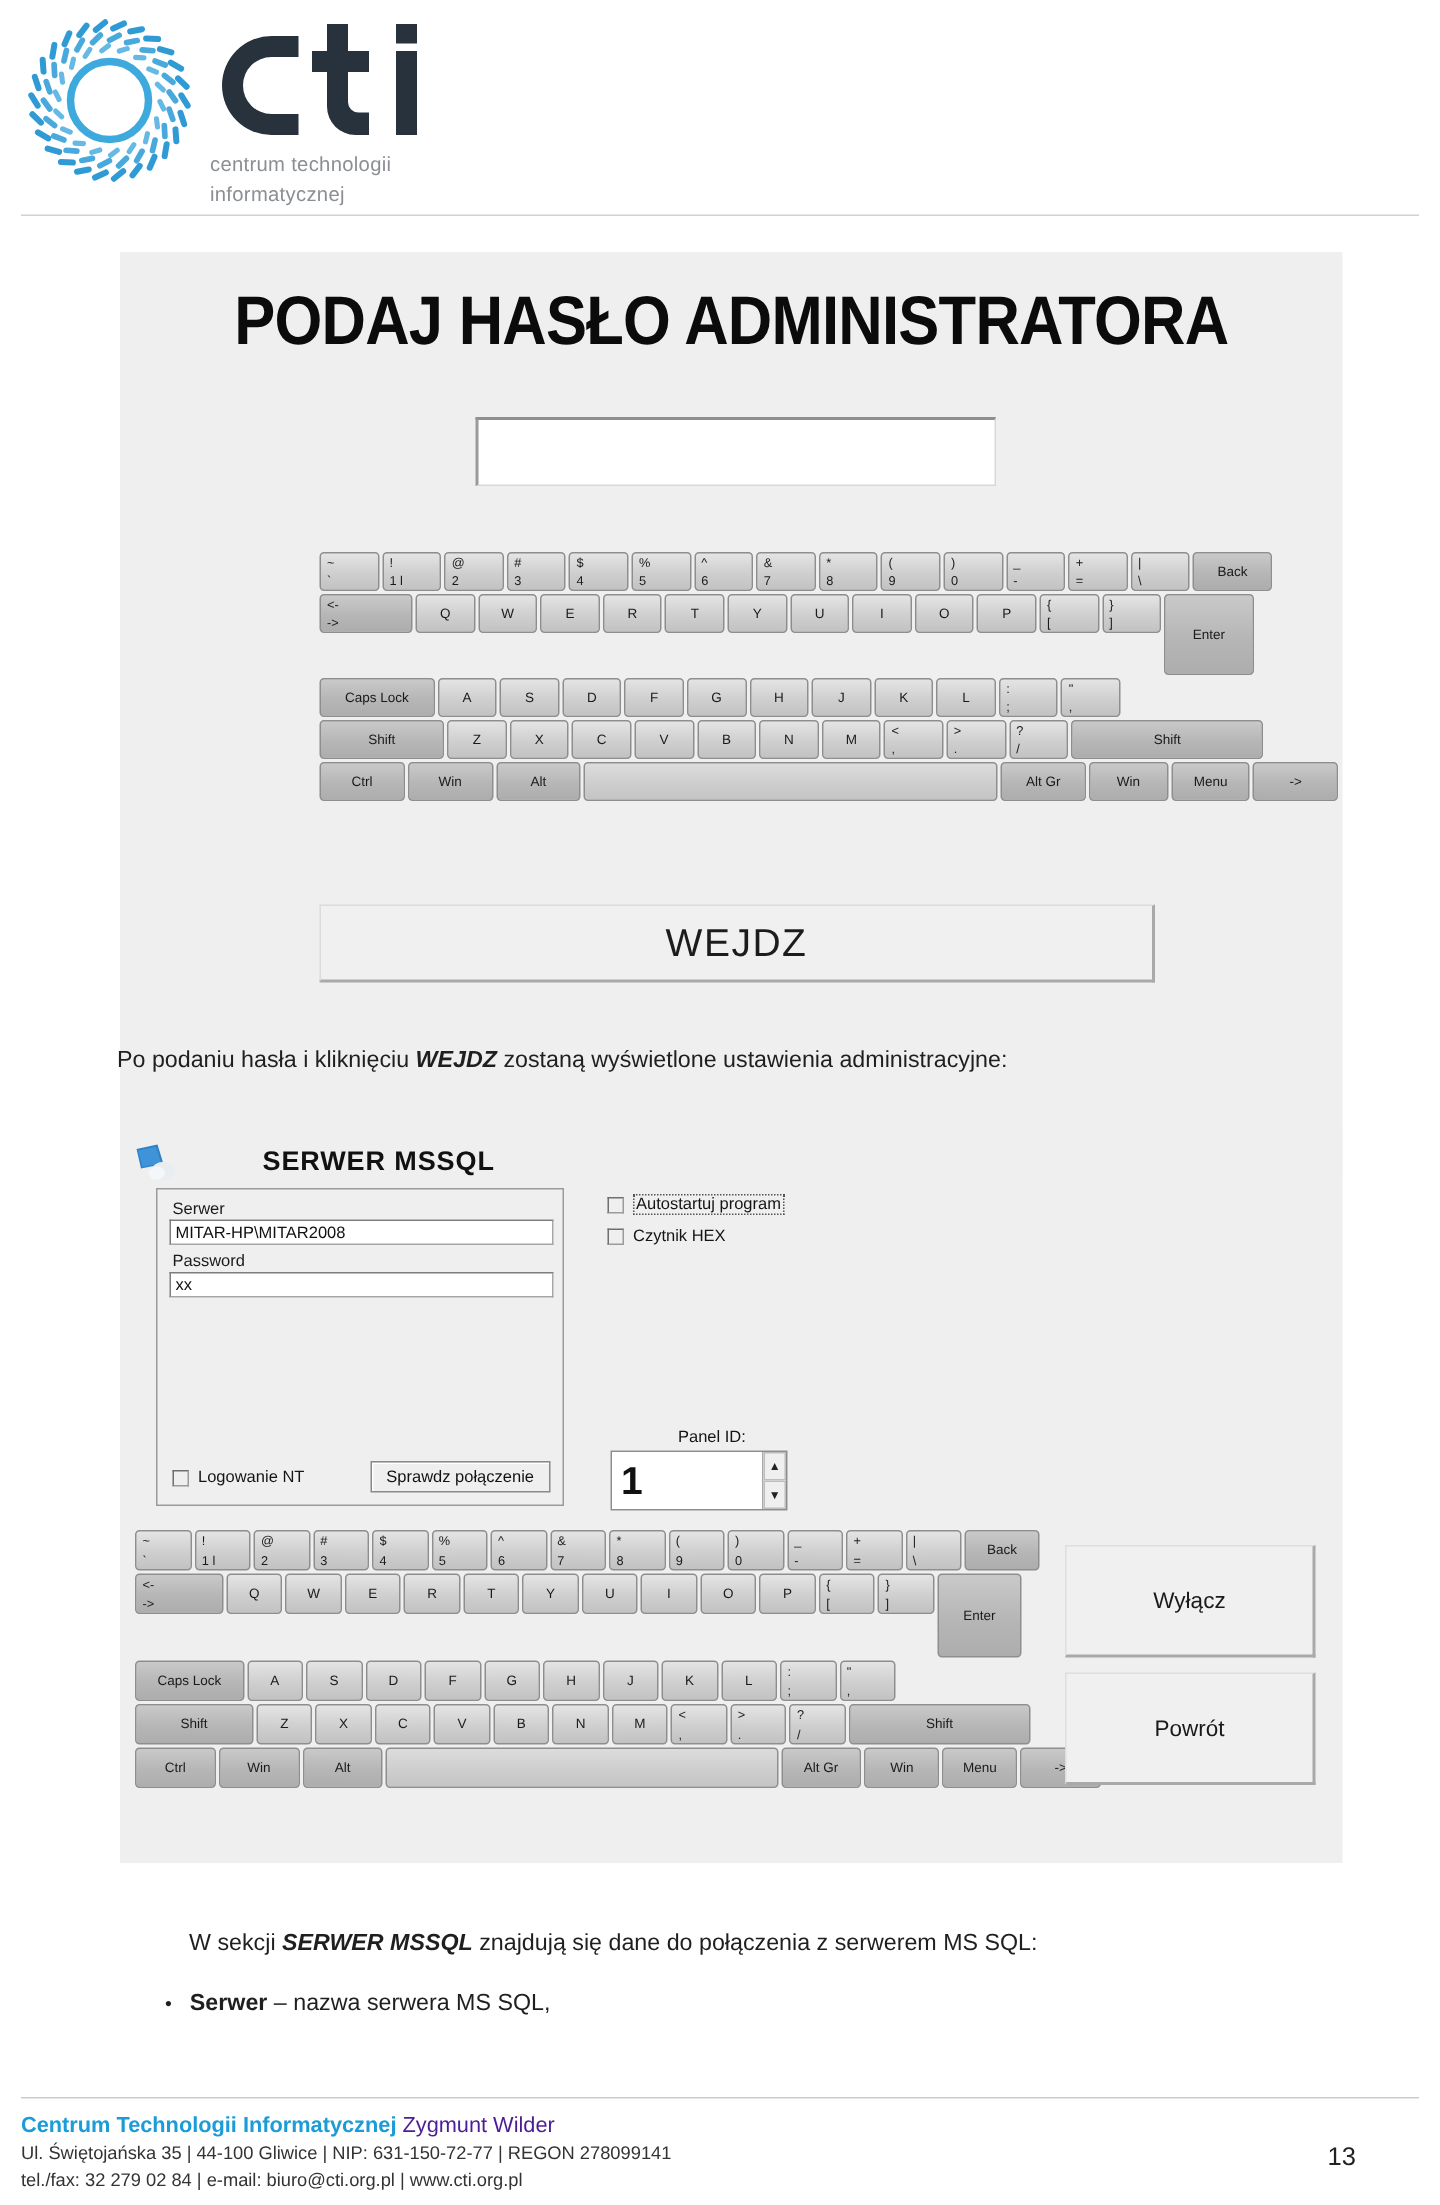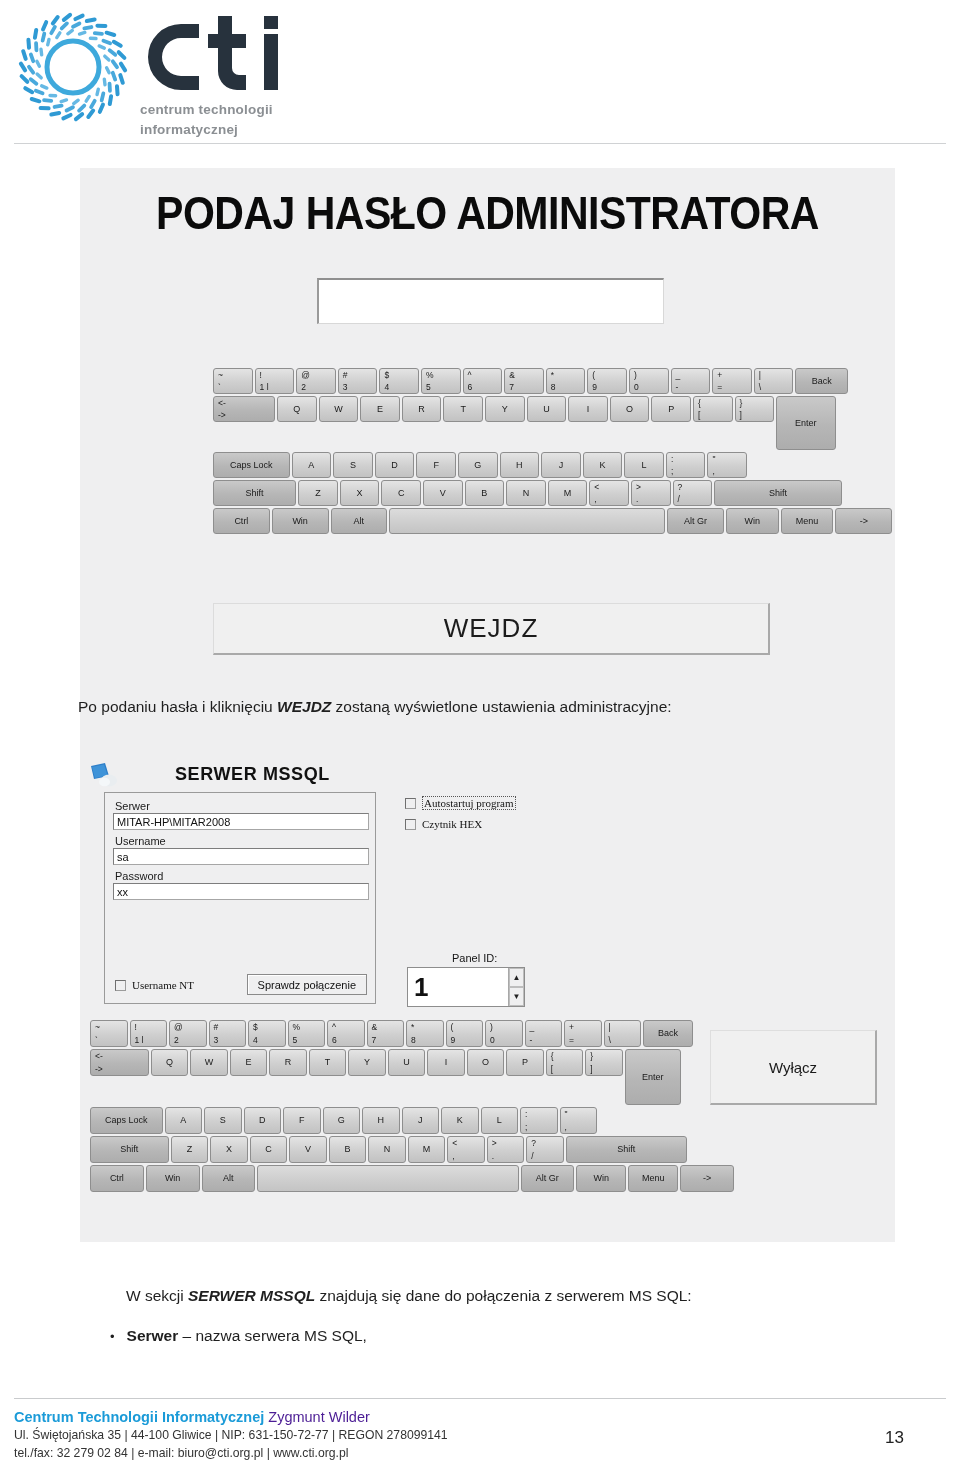--- a/index.html
+++ b/index.html
@@ -7,21 +7,21 @@
   body {
     width: 960px; height: 1470px;
     background:#ffffff;
     font-family:"Liberation Sans", sans-serif;
     color:#231f20;
     position:relative;
     overflow:hidden;
   }
 
   
-  #header { position:relative; height:145px;font-weight:bold; }
+  #header { position:relative; height:145px; }
   #logo-wrap { position:absolute; left:14px; top:8px; display:flex; align-items:flex-start; }
   #logo-mark { width:118px; height:118px; position:relative; flex:0 0 auto; }
   #logo-text-wrap { margin-left:8px; padding-top:8px; }
   #logo-cti { display:block; }
   #logo-sub { font-size:13.5px; color:#8b8f93; line-height:1.45; margin-top:2px; letter-spacing:.2px; }
   #header-rule {
     position:absolute; left:14px; right:14px; top:143px;
     height:1px; background:#d0d2d4;
   }
 
@@ -117,21 +117,21 @@
   .fld-label { font-size:11px; color:#1a1a1a; margin:0 0 1px 2px; }
   .fld-input {
     height:17px; background:#ffffff;
     border:1px solid #a6a6a6; border-top-color:#7d7d7d; border-left-color:#7d7d7d;
     font-size:11px; color:#111; padding:1px 3px; display:flex; align-items:center;
     overflow:hidden; white-space:nowrap;
   }
   #mssql-fields { position:absolute; left:8px; top:7px; width:256px; }
   #mssql-fields .fgroup { margin-bottom:5px; }
 
-  .cbrow { display:flex; align-items:center; gap:6px;font-family:Liberation Serif, serif; }
+  .cbrow { display:flex; align-items:center; gap:6px; }
   .cbox {
     width:11px; height:11px; background:#efeff0;
     border:1px solid #9b9b9b; border-top-color:#6f6f6f; border-left-color:#6f6f6f;
     flex:0 0 auto;
   }
   .cblabel { font-size:11px; color:#141414; }
   #nt-row { position:absolute; left:10px; bottom:12px; }
   #check-conn {
     position:absolute; right:8px; bottom:8px;
     height:21px; padding:0 10px;
@@ -582,32 +582,28 @@
   </div>
   <div id="mssql-title">SERWER MSSQL</div>
 
   <div id="mssql-group">
     <div id="mssql-fields">
       <div class="fgroup">
         <div class="fld-label">Serwer</div>
         <div class="fld-input">MITAR-HP\MITAR2008</div>
       </div>
       <div class="fgroup">
-        <div class="fld-label">Username</div>
-        <div class="fld-input">sa</div>
-      </div>
-      <div class="fgroup">
         <div class="fld-label">Password</div>
         <div class="fld-input">xx</div>
       </div>
     </div>
 
     <div id="nt-row" class="cbrow">
       <span class="cbox"></span>
-      <span class="cblabel">Username NT</span>
+      <span class="cblabel">Logowanie NT</span>
     </div>
 
     <div id="check-conn">
       <span>Sprawdz połączenie</span>
     </div>
   </div>
 
   <div id="opt-autostart" class="cbrow">
     <span class="cbox"></span>
     <span class="cblabel">Autostartuj program</span>
@@ -884,20 +880,23 @@
         </div>
         <div class="key mod" style="width: 53.75px; height: 27px;">
           <span class="single">-&gt;</span>
         </div>
       </div>
     </div>
 
   <div id="btn-off" class="bigbtn">
     <span>Wyłącz</span>
   </div>
+  <div id="btn-back" class="bigbtn">
+    <span>Powrót</span>
+  </div>
 </div>
 
 <div id="para2" class="para">
   <span>W sekcji </span><b>SERWER MSSQL</b><span> znajdują się dane do połączenia z serwerem MS SQL:</span>
 </div>
 
 <div id="bullet">
   <span class="dot">•</span>
   <span><b>Serwer</b><span> – nazwa serwera MS SQL,</span></span>
 </div>

